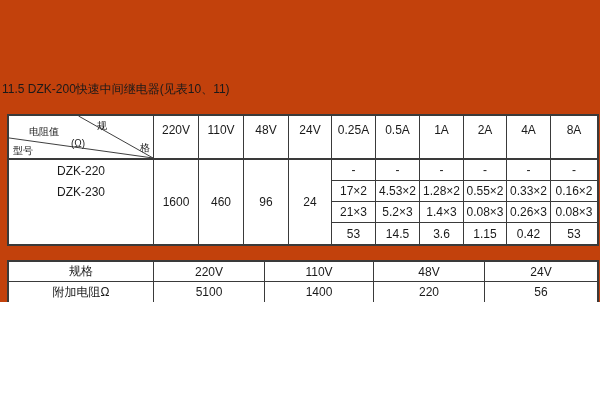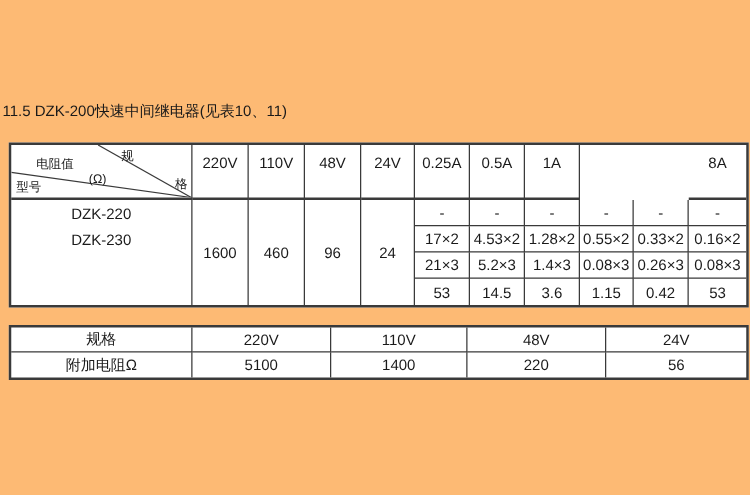--- a/index.html
+++ b/index.html
@@ -1,20 +1,20 @@
 <!DOCTYPE html>
 <html><head>
 <meta charset="utf-8">
 <style>
   * { box-sizing: border-box; margin: 0; padding: 0; }
   html,body { background:#ffffff; }
   .page {
     position: relative;
-    width: 600px; height: 396px;
-    background: #fdba74;
+    width: 600px; height: 302px;
+    background: #c2410c;
     font-family: "Liberation Sans", sans-serif;
     color: #1a1a1a;
     overflow: hidden;
   }
   .title {
     position: absolute;
     left: 2px; top: 82px;
     font-size: 12px;
     line-height: 14px;
     white-space: nowrap;
@@ -90,20 +90,22 @@
     </div>
 
     <div class="cell hcell hb br" style="grid-area:1/2">220V</div>
     <div class="cell hcell hb br" style="grid-area:1/3">110V</div>
     <div class="cell hcell hb br" style="grid-area:1/4">48V</div>
     <div class="cell hcell hb br" style="grid-area:1/5">24V</div>
 
     <div class="cell hcell hb br acell" style="grid-area:1/6">0.25A</div>
     <div class="cell hcell hb br acell" style="grid-area:1/7">0.5A</div>
     <div class="cell hcell hb br acell" style="grid-area:1/8">1A</div>
+    <div class="cell hcell hb br acell" style="grid-area:1/9">2A</div>
+    <div class="cell hcell hb br acell" style="grid-area:1/10">4A</div>
     <div class="cell hcell hb acell" style="grid-area:1/11">8A</div>
 
     <div class="modelcol br" style="grid-area:2/1/6/2">
       <div class="mname">DZK-220</div>
       <div class="mname">DZK-230</div>
     </div>
 
     <div class="cell br" style="grid-area:2/2/6/3">1600</div>
     <div class="cell br" style="grid-area:2/3/6/4">460</div>
     <div class="cell br" style="grid-area:2/4/6/5">96</div>

